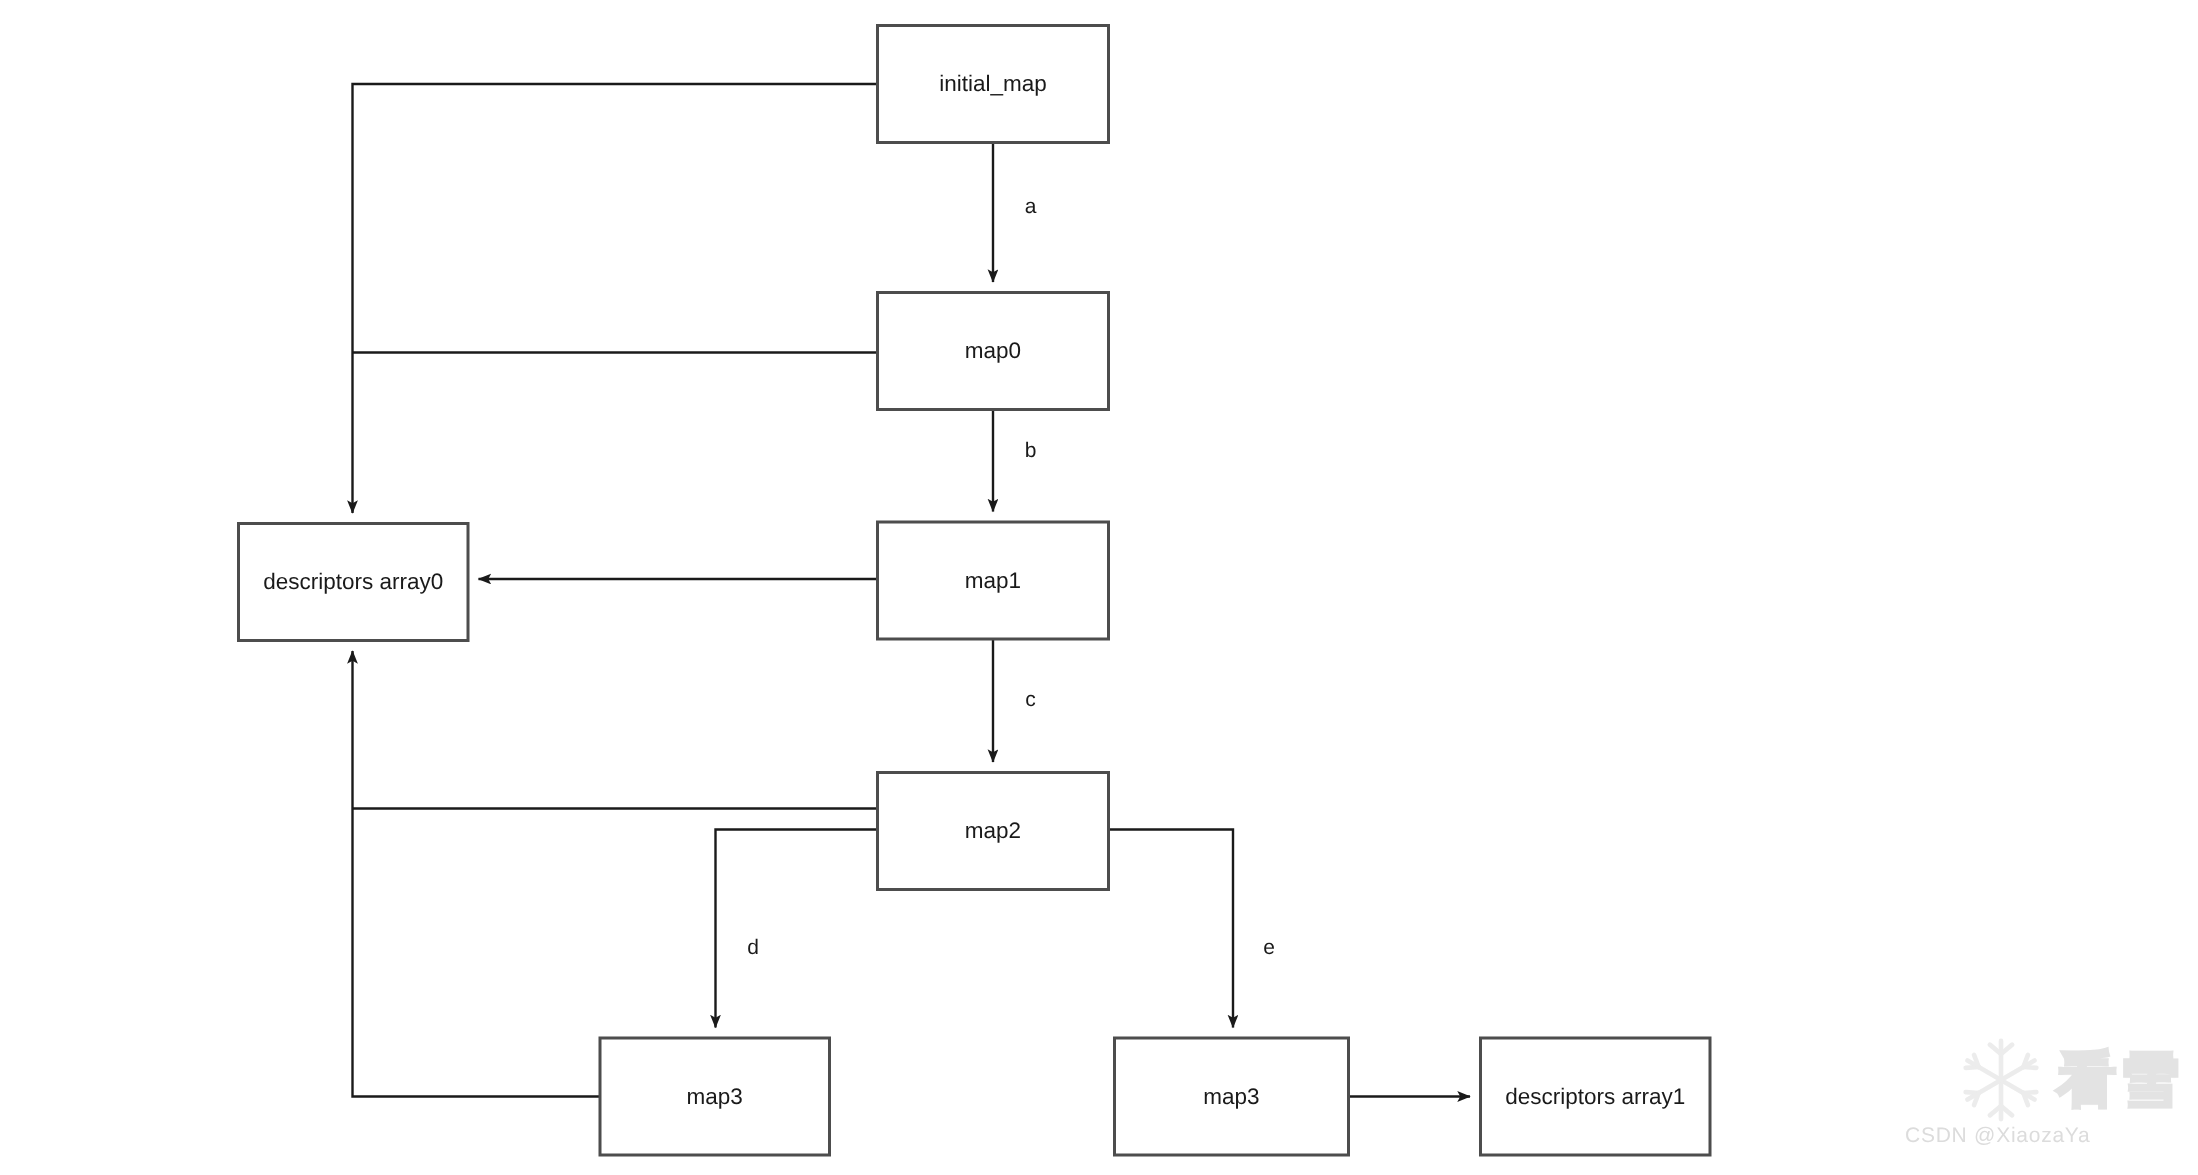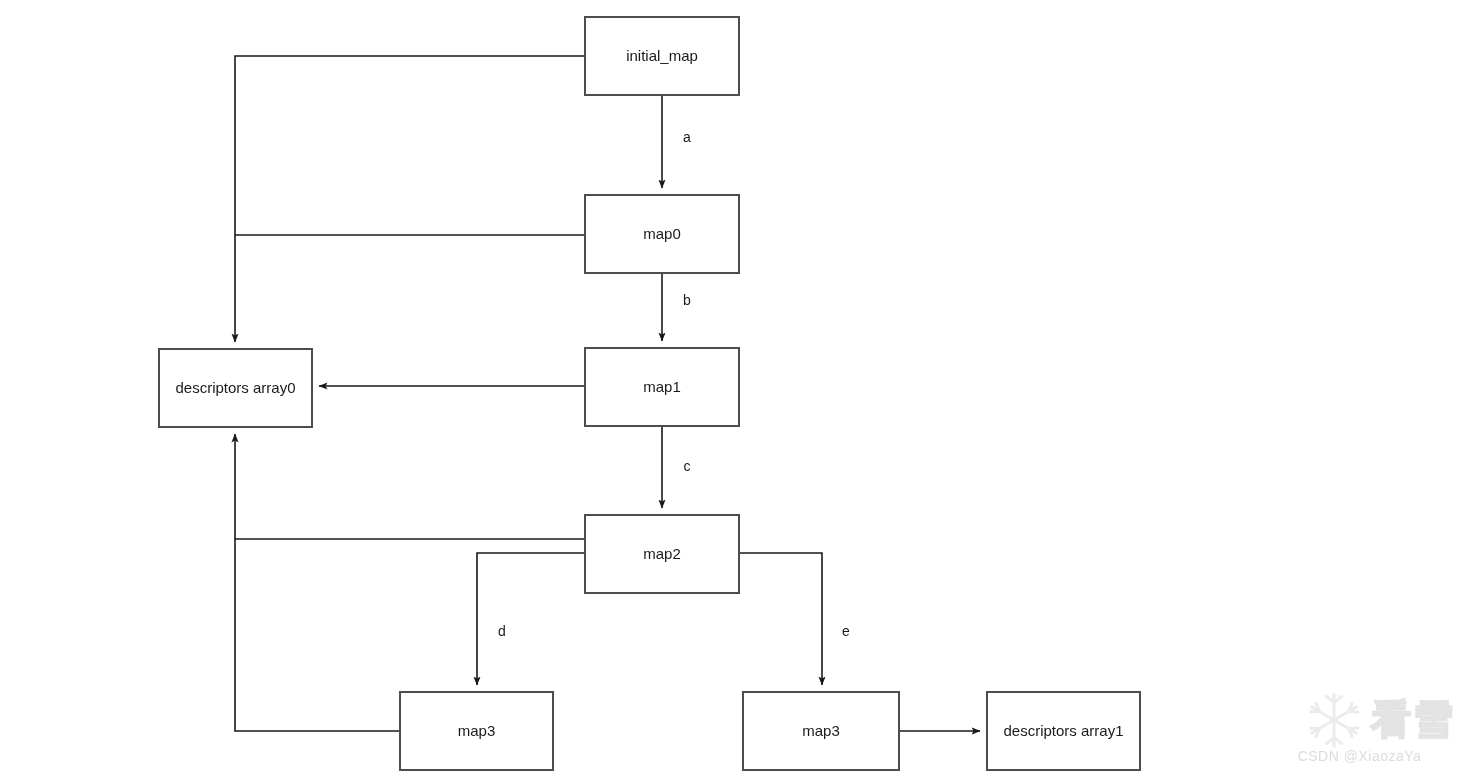--- a/index.html
+++ b/index.html
@@ -75,21 +75,21 @@
     line-height: 54px;
     letter-spacing: 2px;
     color: #701a75;
     -webkit-text-stroke: 2px #e3e3e3;
     text-shadow: 0 1px 1px rgba(0,0,0,0.06);
     margin-left: 6px;
     font-weight: 700;
     text-align: center;
   }
   .wm-credit {
-    text-align: center;
+    text-align: left;
     font-family: "Liberation Sans", sans-serif;
     font-size: 14px;
     color: #dcdcdc;
     letter-spacing: 0.5px;
     padding-right: 6px;
     margin-top: -6px;
   }
 </style>
 </head>
 <body>

